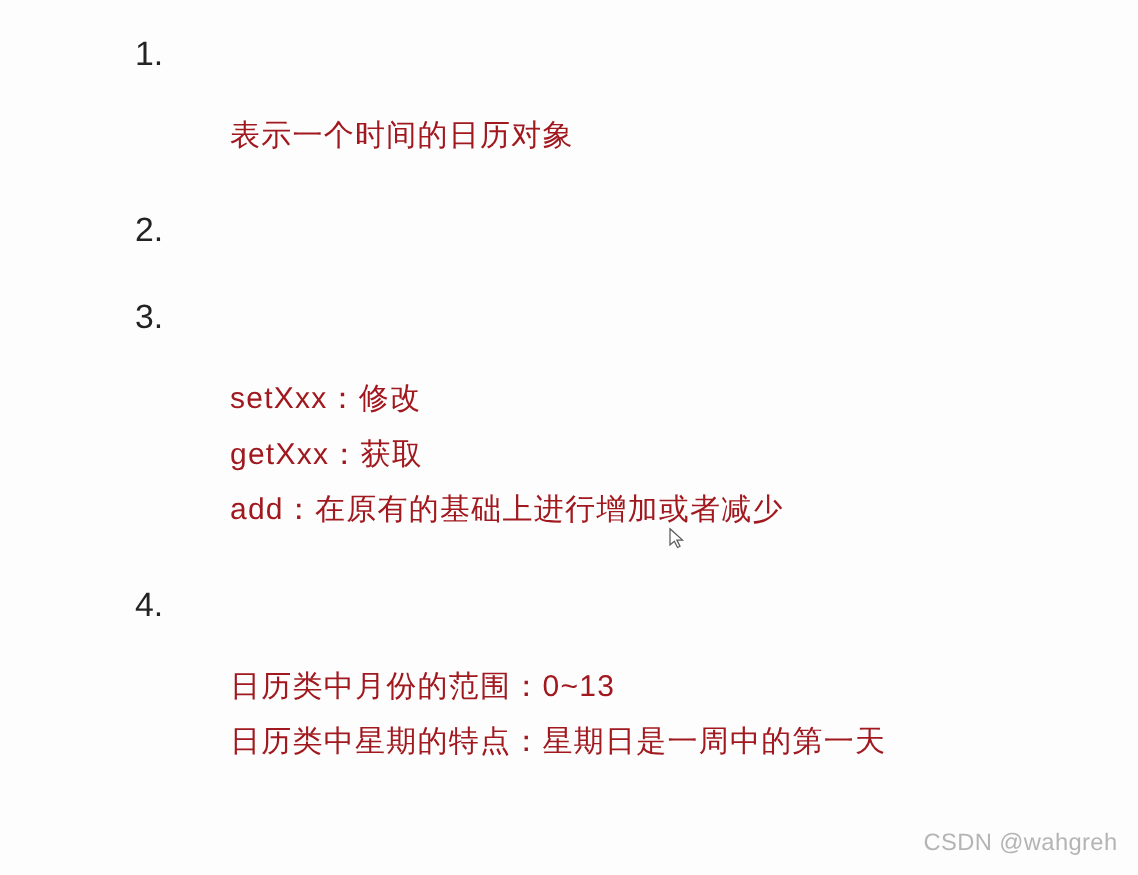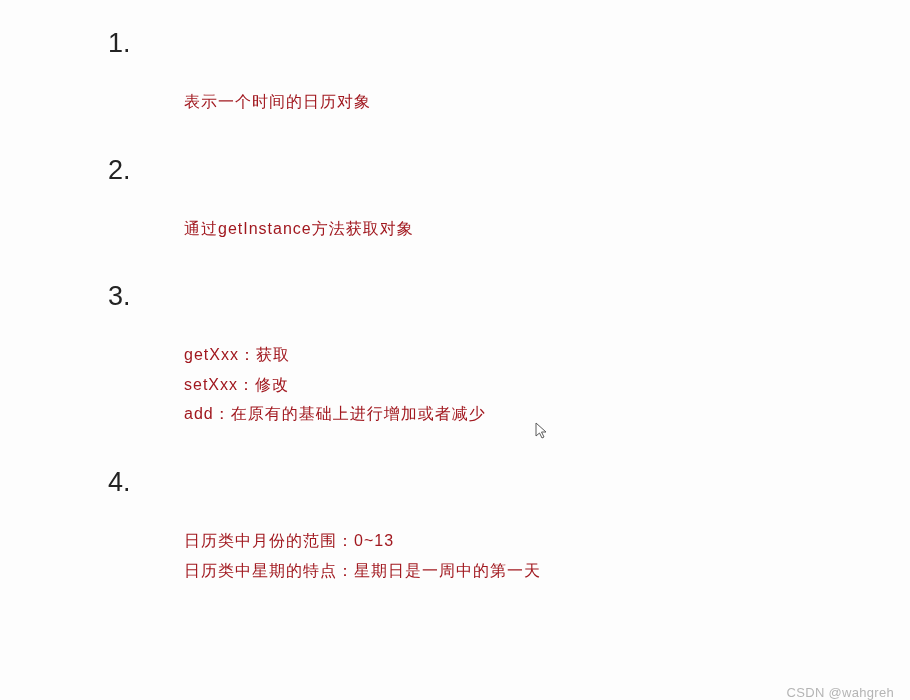--- a/index.html
+++ b/index.html
@@ -34,35 +34,35 @@
     }
     .item-title {
       letter-spacing: 0.5px;
     }
     .answers {
       margin-top: 28px;
       padding-left: 76px;
     }
     .answer-line {
       color: #a1181f;
-      font-size: 16px;
+      font-size: 24px;
       line-height: 1.85;
       letter-spacing: 1px;
     }
     .cursor {
       position: absolute;
       left: 535px;
       top: 422px;
       pointer-events: none;
     }
     .watermark {
       position: absolute;
       right: 16px;
-      bottom: 0;
-      font-size: 13px;
+      bottom: 14px;
+      font-size: 19px;
       color: rgba(120, 120, 120, 0.55);
       font-family: Arial, sans-serif;
       letter-spacing: 0.3px;
     }
   </style>
 </head>
 <body>
 
 <div class="content">
 
@@ -72,32 +72,29 @@
     </div>
     <div class="answers">
       <div class="answer-line">表示一个时间的日历对象</div>
     </div>
   </div>
 
   <div class="item">
     <div class="item-header">
       <span class="item-number">2.</span>
     </div>
-    <div class="answers">
-      <div class="answer-line">通过getInstance方法获取对象</div>
-    </div>
   </div>
 
   <div class="item">
     <div class="item-header">
       <span class="item-number">3.</span>
     </div>
     <div class="answers">
+      <div class="answer-line">setXxx：修改</div>
       <div class="answer-line">getXxx：获取</div>
-      <div class="answer-line">setXxx：修改</div>
       <div class="answer-line">add：在原有的基础上进行增加或者减少</div>
     </div>
   </div>
 
   <div class="item">
     <div class="item-header">
       <span class="item-number">4.</span>
     </div>
     <div class="answers">
       <div class="answer-line">日历类中月份的范围：0~13</div>

